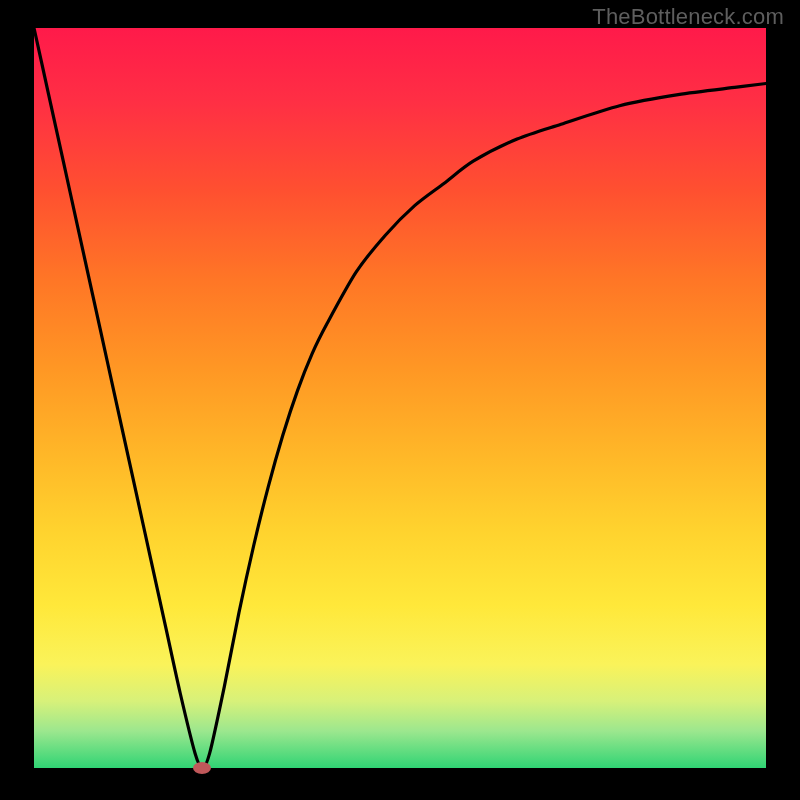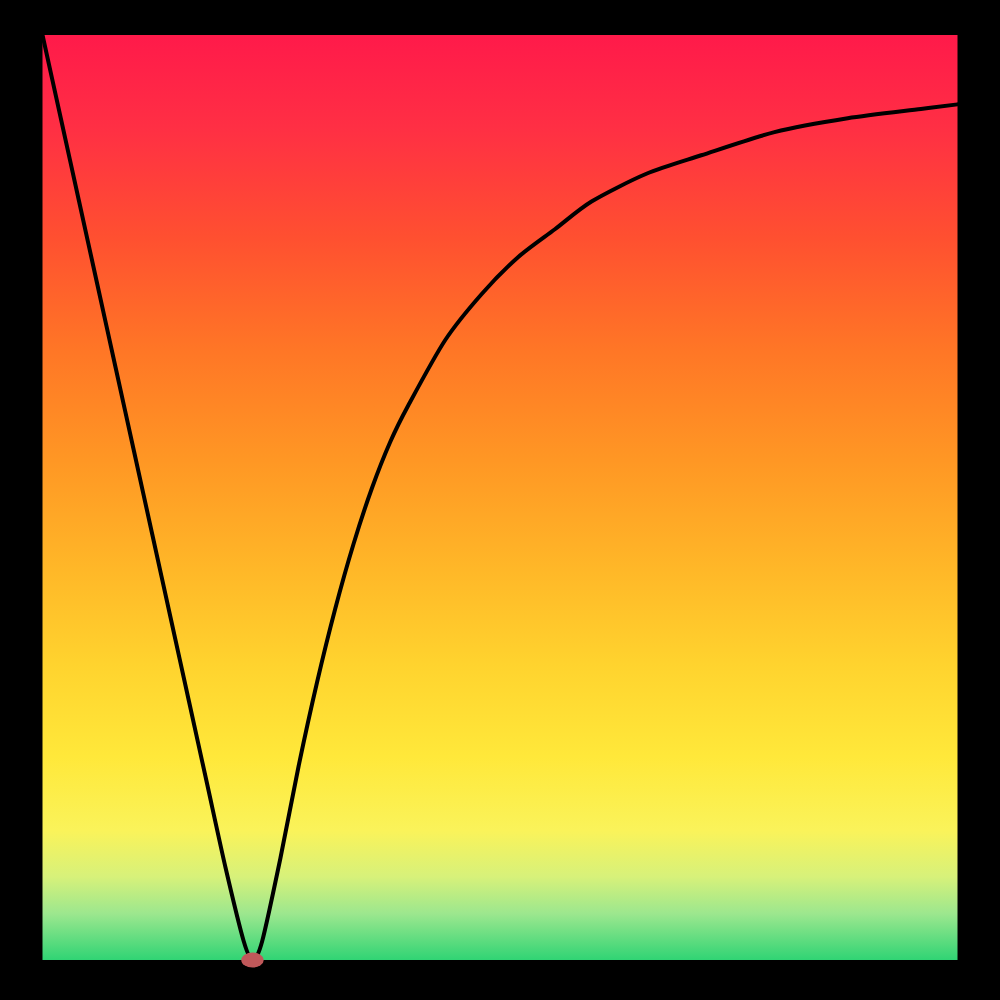--- a/index.html
+++ b/index.html
@@ -64,20 +64,21 @@
     border-radius: 50%;
     background: #c0585a;
     transform: translate(-50%, -50%);
     z-index: 3;
   }
 </style>
 </head>
 <body>
 
 <div class="chart-container">
+  <div class="watermark">TheBottleneck.com</div>
 
   <div class="plot-area">
     <svg class="curve-layer" viewBox="0 0 732 740" preserveAspectRatio="none">
       <path id="curve-path" fill="none" stroke="#000000" stroke-width="3.2" stroke-linejoin="round" stroke-linecap="round" d="M 0 0 C 1.952 8.880000000000003, 10.736 48.84000000000002, 14.64 66.60000000000002 C 18.544 84.36000000000003, 25.376 115.44000000000004, 29.28 133.20000000000005 C 33.184 150.96000000000004, 40.016000000000005 182.04000000000008, 43.92 199.80000000000007 C 47.824 217.56000000000006, 54.656000000000006 248.64, 58.56 266.4 C 62.464 284.15999999999997, 69.296 315.23999999999995, 73.2 332.99999999999994 C 77.104 350.75999999999993, 83.936 381.84, 87.84 399.59999999999997 C 91.744 417.35999999999996, 98.57600000000001 448.44, 102.48 466.2 C 106.384 483.96, 113.21600000000001 515.04, 117.12 532.8 C 121.024 550.56, 127.856 581.64, 131.76 599.4 C 135.664 617.16, 142.496 649.2266666666667, 146.4 666 C 150.304 682.7733333333333, 158.112 715.3333333333334, 161.04 725.2 C 163.968 735.0666666666667, 166.40800000000002 740, 168.36 740 C 170.312 740, 172.752 736.0533333333334, 175.68 725.2 C 178.608 714.3466666666667, 186.416 677.3466666666667, 190.32 658.6 C 194.224 639.8533333333334, 201.056 603.3466666666667, 204.96 584.6 C 208.864 565.8533333333334, 215.696 534.7733333333333, 219.6 518 C 223.504 501.2266666666667, 230.336 473.6, 234.24 458.8 C 238.144 444, 244.97600000000003 419.82666666666665, 248.88000000000002 407 C 252.78400000000002 394.17333333333335, 259.616 373.4533333333333, 263.52 362.59999999999997 C 267.424 351.7466666666666, 274.25600000000003 334.47999999999996, 278.16 325.59999999999997 C 282.064 316.71999999999997, 286.944 306.85333333333335, 292.8 296 C 298.656 285.14666666666665, 314.272 256.03999999999996, 322.08 244.2 C 329.888 232.35999999999999, 343.552 216.08000000000004, 351.36 207.20000000000005 C 359.168 198.32000000000005, 372.832 184.5066666666667, 380.64 177.60000000000002 C 388.448 170.69333333333336, 402.112 161.31999999999996, 409.92 155.39999999999998 C 417.728 149.48, 429.44 139.12000000000003, 439.2 133.20000000000005 C 448.96 127.28000000000004, 471.408 115.93333333333334, 483.12 111 C 494.832 106.06666666666666, 513.376 100.64000000000006, 527.04 96.20000000000005 C 540.704 91.76000000000003, 569.984 81.6466666666666, 585.6 77.69999999999993 C 601.216 73.75333333333326, 628.544 69.06666666666669, 644.16 66.60000000000002 C 659.776 64.13333333333335, 691.008 60.679999999999936, 702.72 59.19999999999993 C 714.432 57.71999999999993, 728.096 55.993333333333325, 732 55.5"></path>
     </svg>
     <div id="marker" class="marker" style="left: 168.36px; top: 740px;"></div>
   </div>
 </div>
 
 </body></html>

